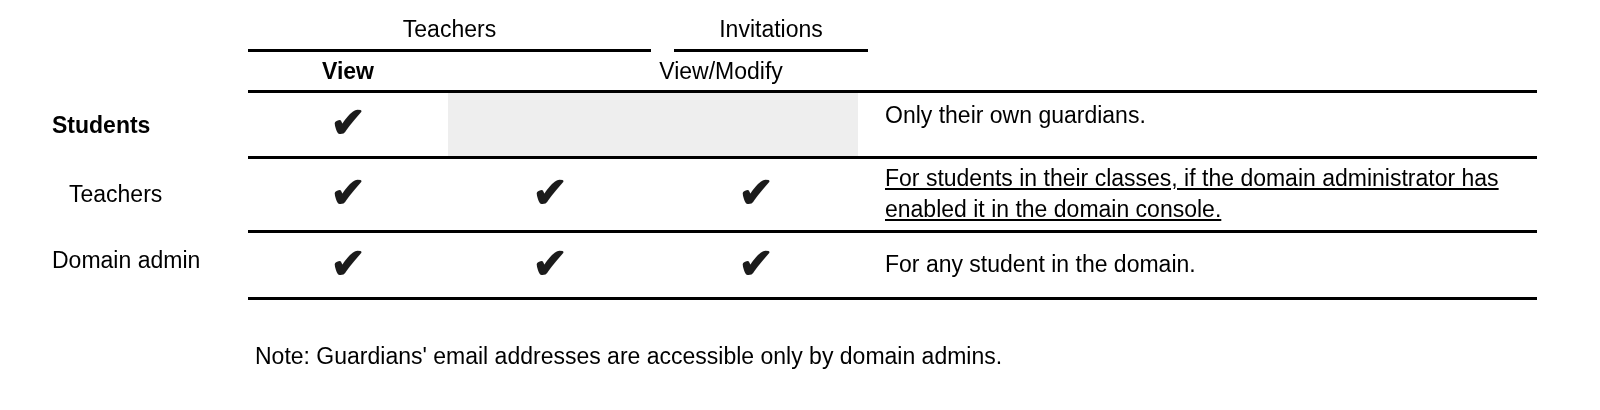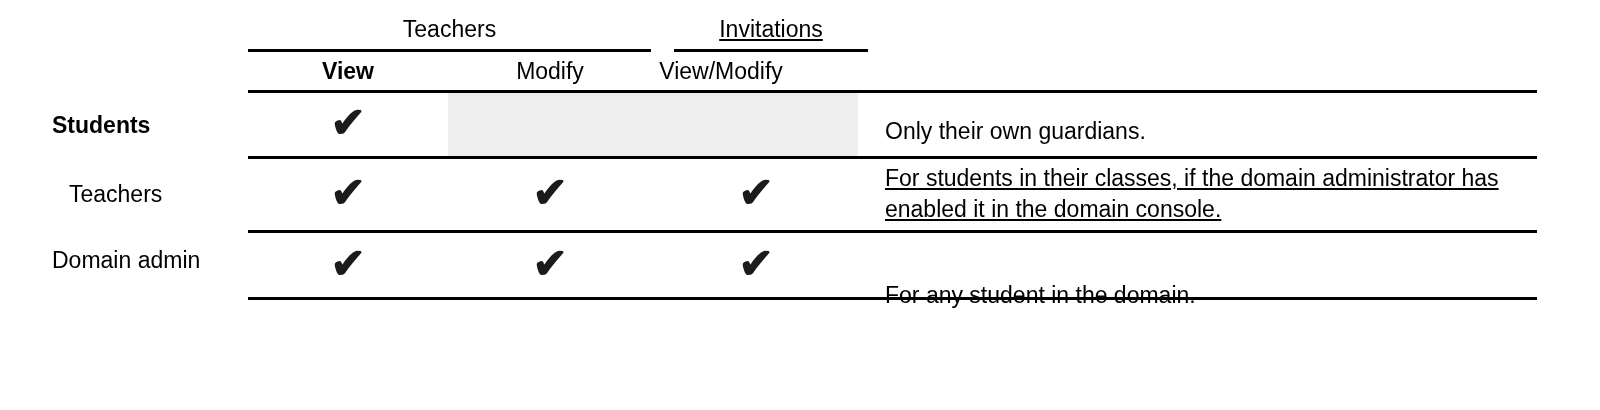--- a/index.html
+++ b/index.html
@@ -55,27 +55,26 @@
     width: 655px;
     white-space: normal;
   }
 </style>
 </head>
 <body>
 
 <div class="stage">
 
   <div class="txt center" style="left:248px; top:14px; width:403px;">Teachers</div>
-  <div class="txt center" style="left:674px; top:14px; width:194px;text-decoration:underline;">Invitations</div>
+  <div class="txt center" style="left:674px; top:14px; width:194px;">Invitations</div>
 
   <div class="rule" style="left:248px; top:49px; width:403px;"></div>
   <div class="rule" style="left:674px; top:49px; width:194px;"></div>
 
   <div class="txt center" style="left:248px; top:56px; width:200px;font-weight:bold;">View</div>
-  <div class="txt center" style="left:448px; top:56px; width:204px;">Modify</div>
   <div class="txt center" style="left:617px; top:56px; width:208px;">View/Modify</div>
 
   <div class="rule" style="left:248px; top:90px; width:1289px;"></div>
 
   <div class="restricted"></div>
 
   <div class="rule" style="left:248px; top:156px; width:1289px;"></div>
   <div class="rule" style="left:248px; top:230px; width:1289px;"></div>
   <div class="rule" style="left:248px; top:297px; width:1289px;"></div>
 
@@ -100,18 +99,19 @@
   <div class="cell" style="left:248px; top:233px; width:200px; height:64px;">
     <span class="check">✔</span>
   </div>
   <div class="cell" style="left:448px; top:233px; width:204px; height:64px;">
     <span class="check">✔</span>
   </div>
   <div class="cell" style="left:652px; top:233px; width:208px; height:64px;">
     <span class="check">✔</span>
   </div>
 
-  <div class="note" style="left:885px; top:116px;">Only their own guardians.</div>
+  <div class="note" style="left:885px; top:100px;">Only their own guardians.</div>
   <div class="note" style="left:885px; top:163px;text-decoration:underline;">For students in their classes, if the domain administrator has enabled it in the domain console.</div>
-  <div class="note" style="left:885px; top:249px;margin-top:31px;">For any student in the domain.</div>
+  <div class="note" style="left:885px; top:249px;">For any student in the domain.</div>
 
+  <div class="txt" style="left:255px; top:341px;">Note: Guardians' email addresses are accessible only by domain admins.</div>
 
 </div>
 
 </body></html>

